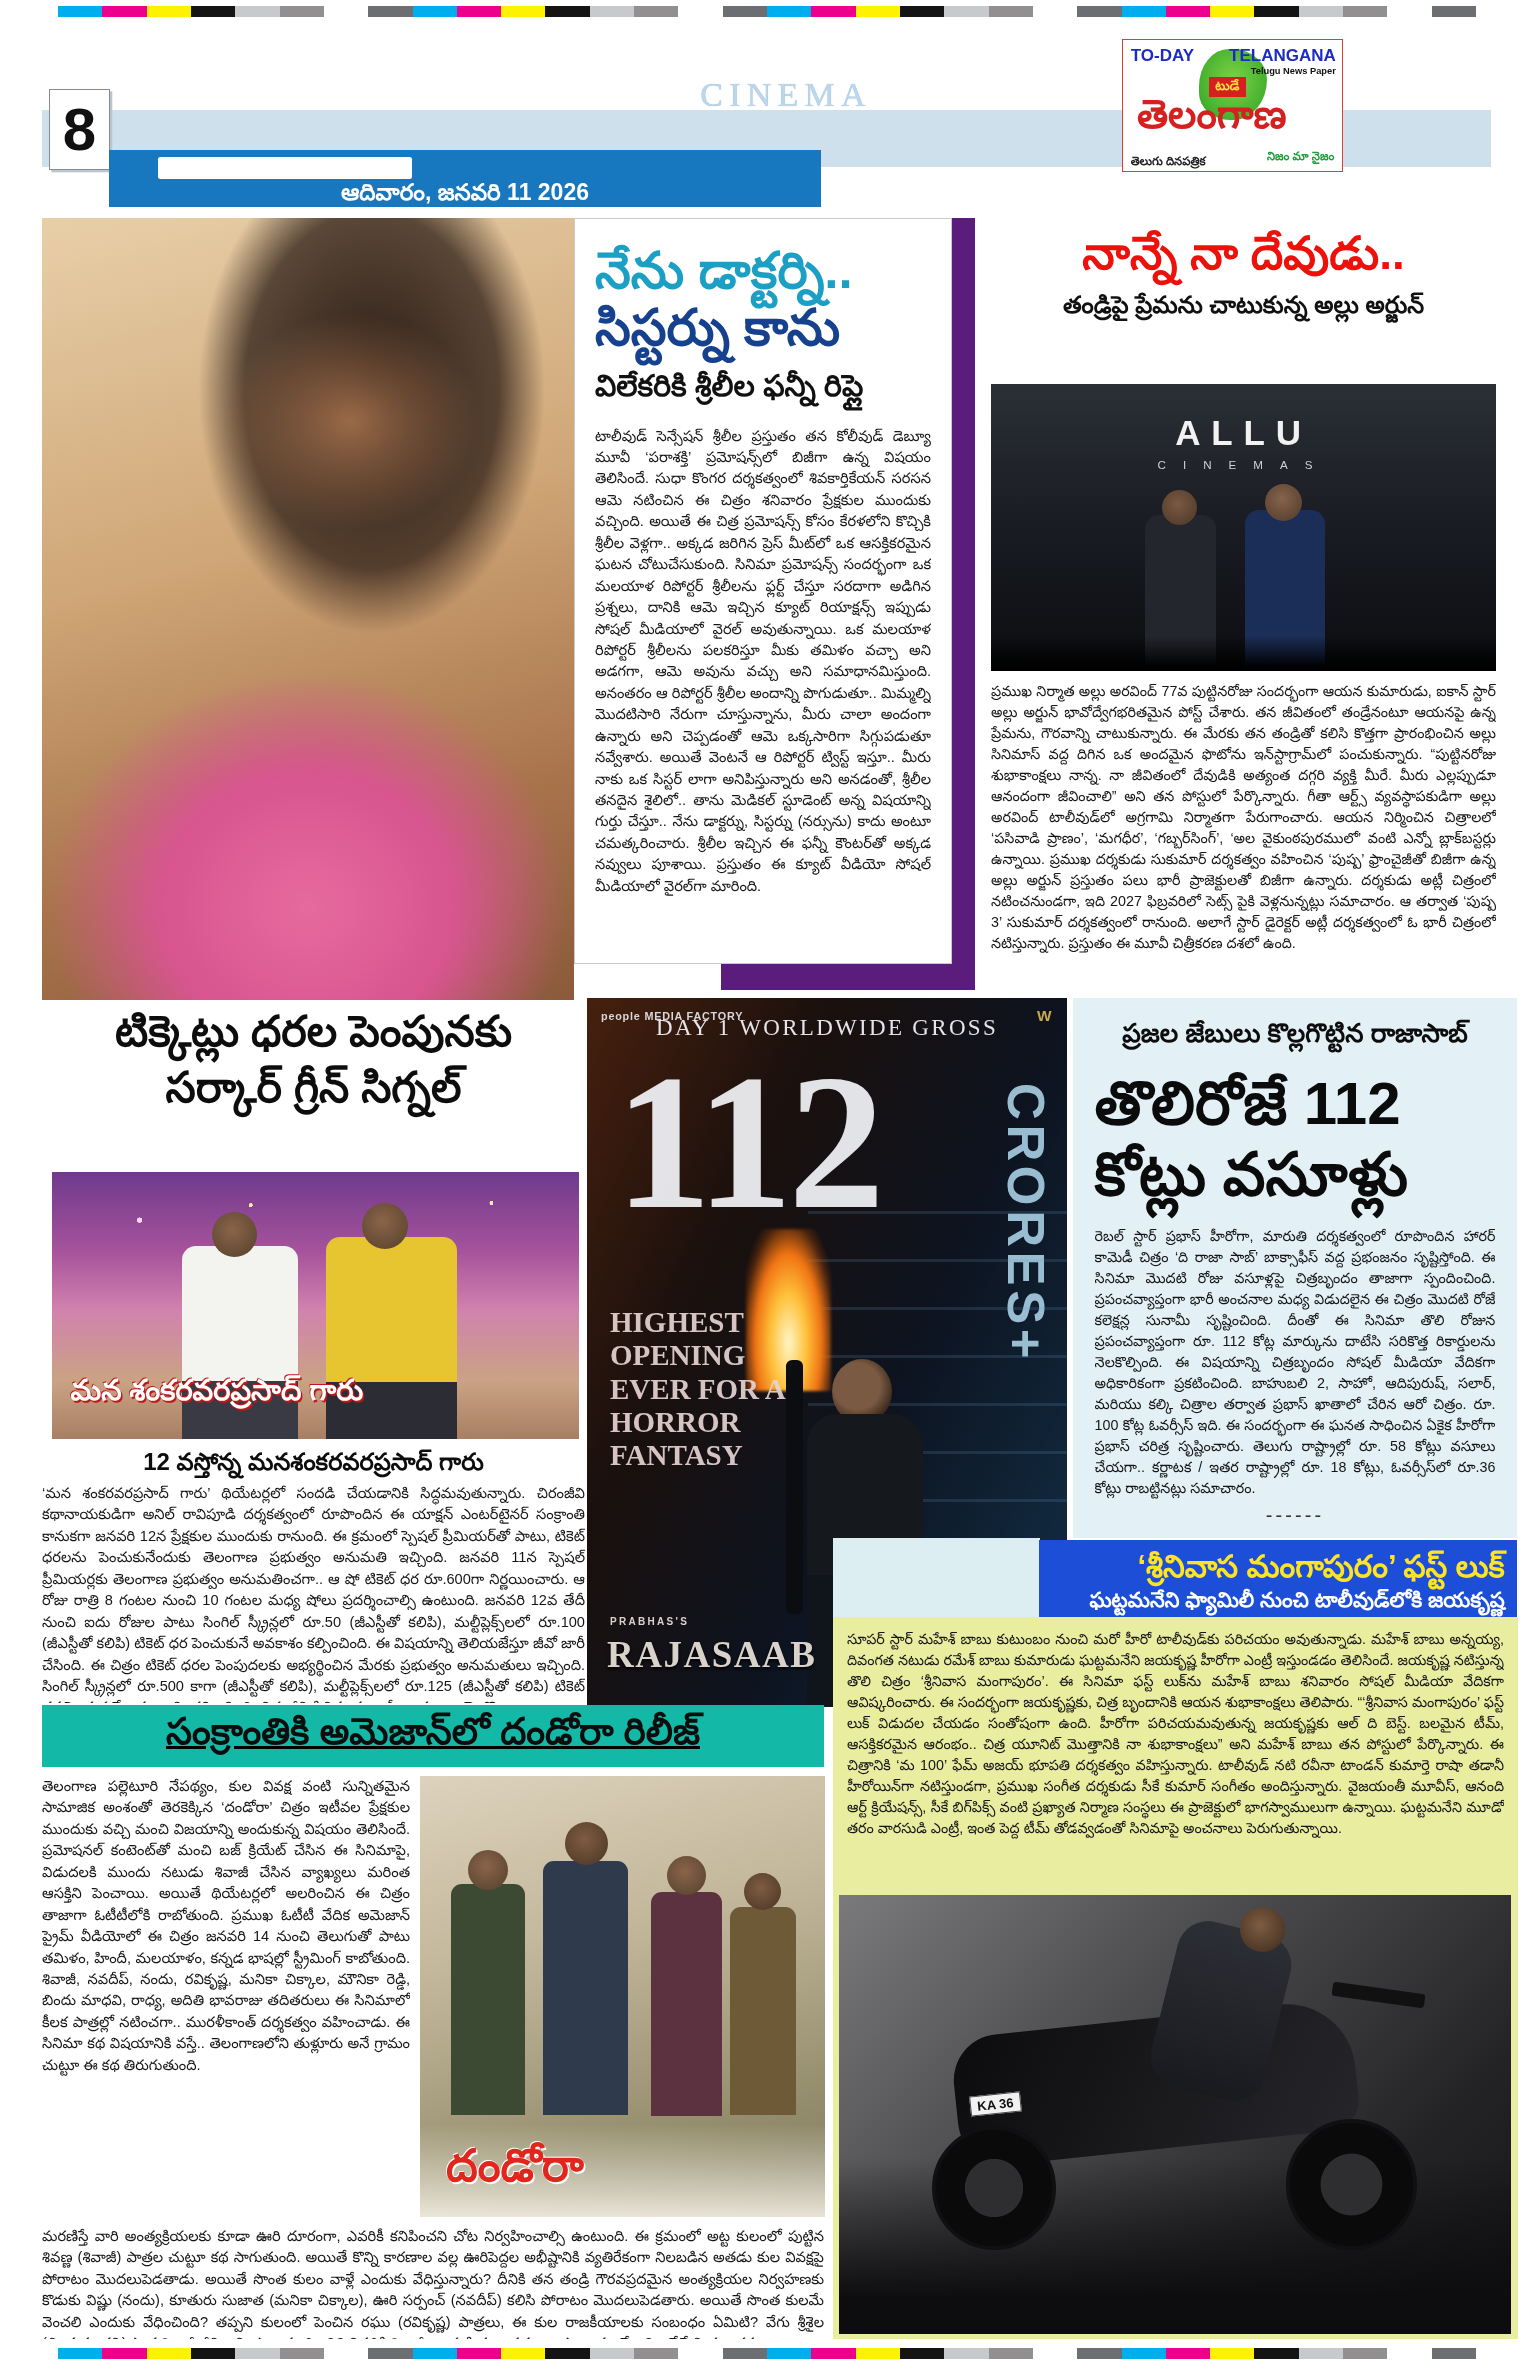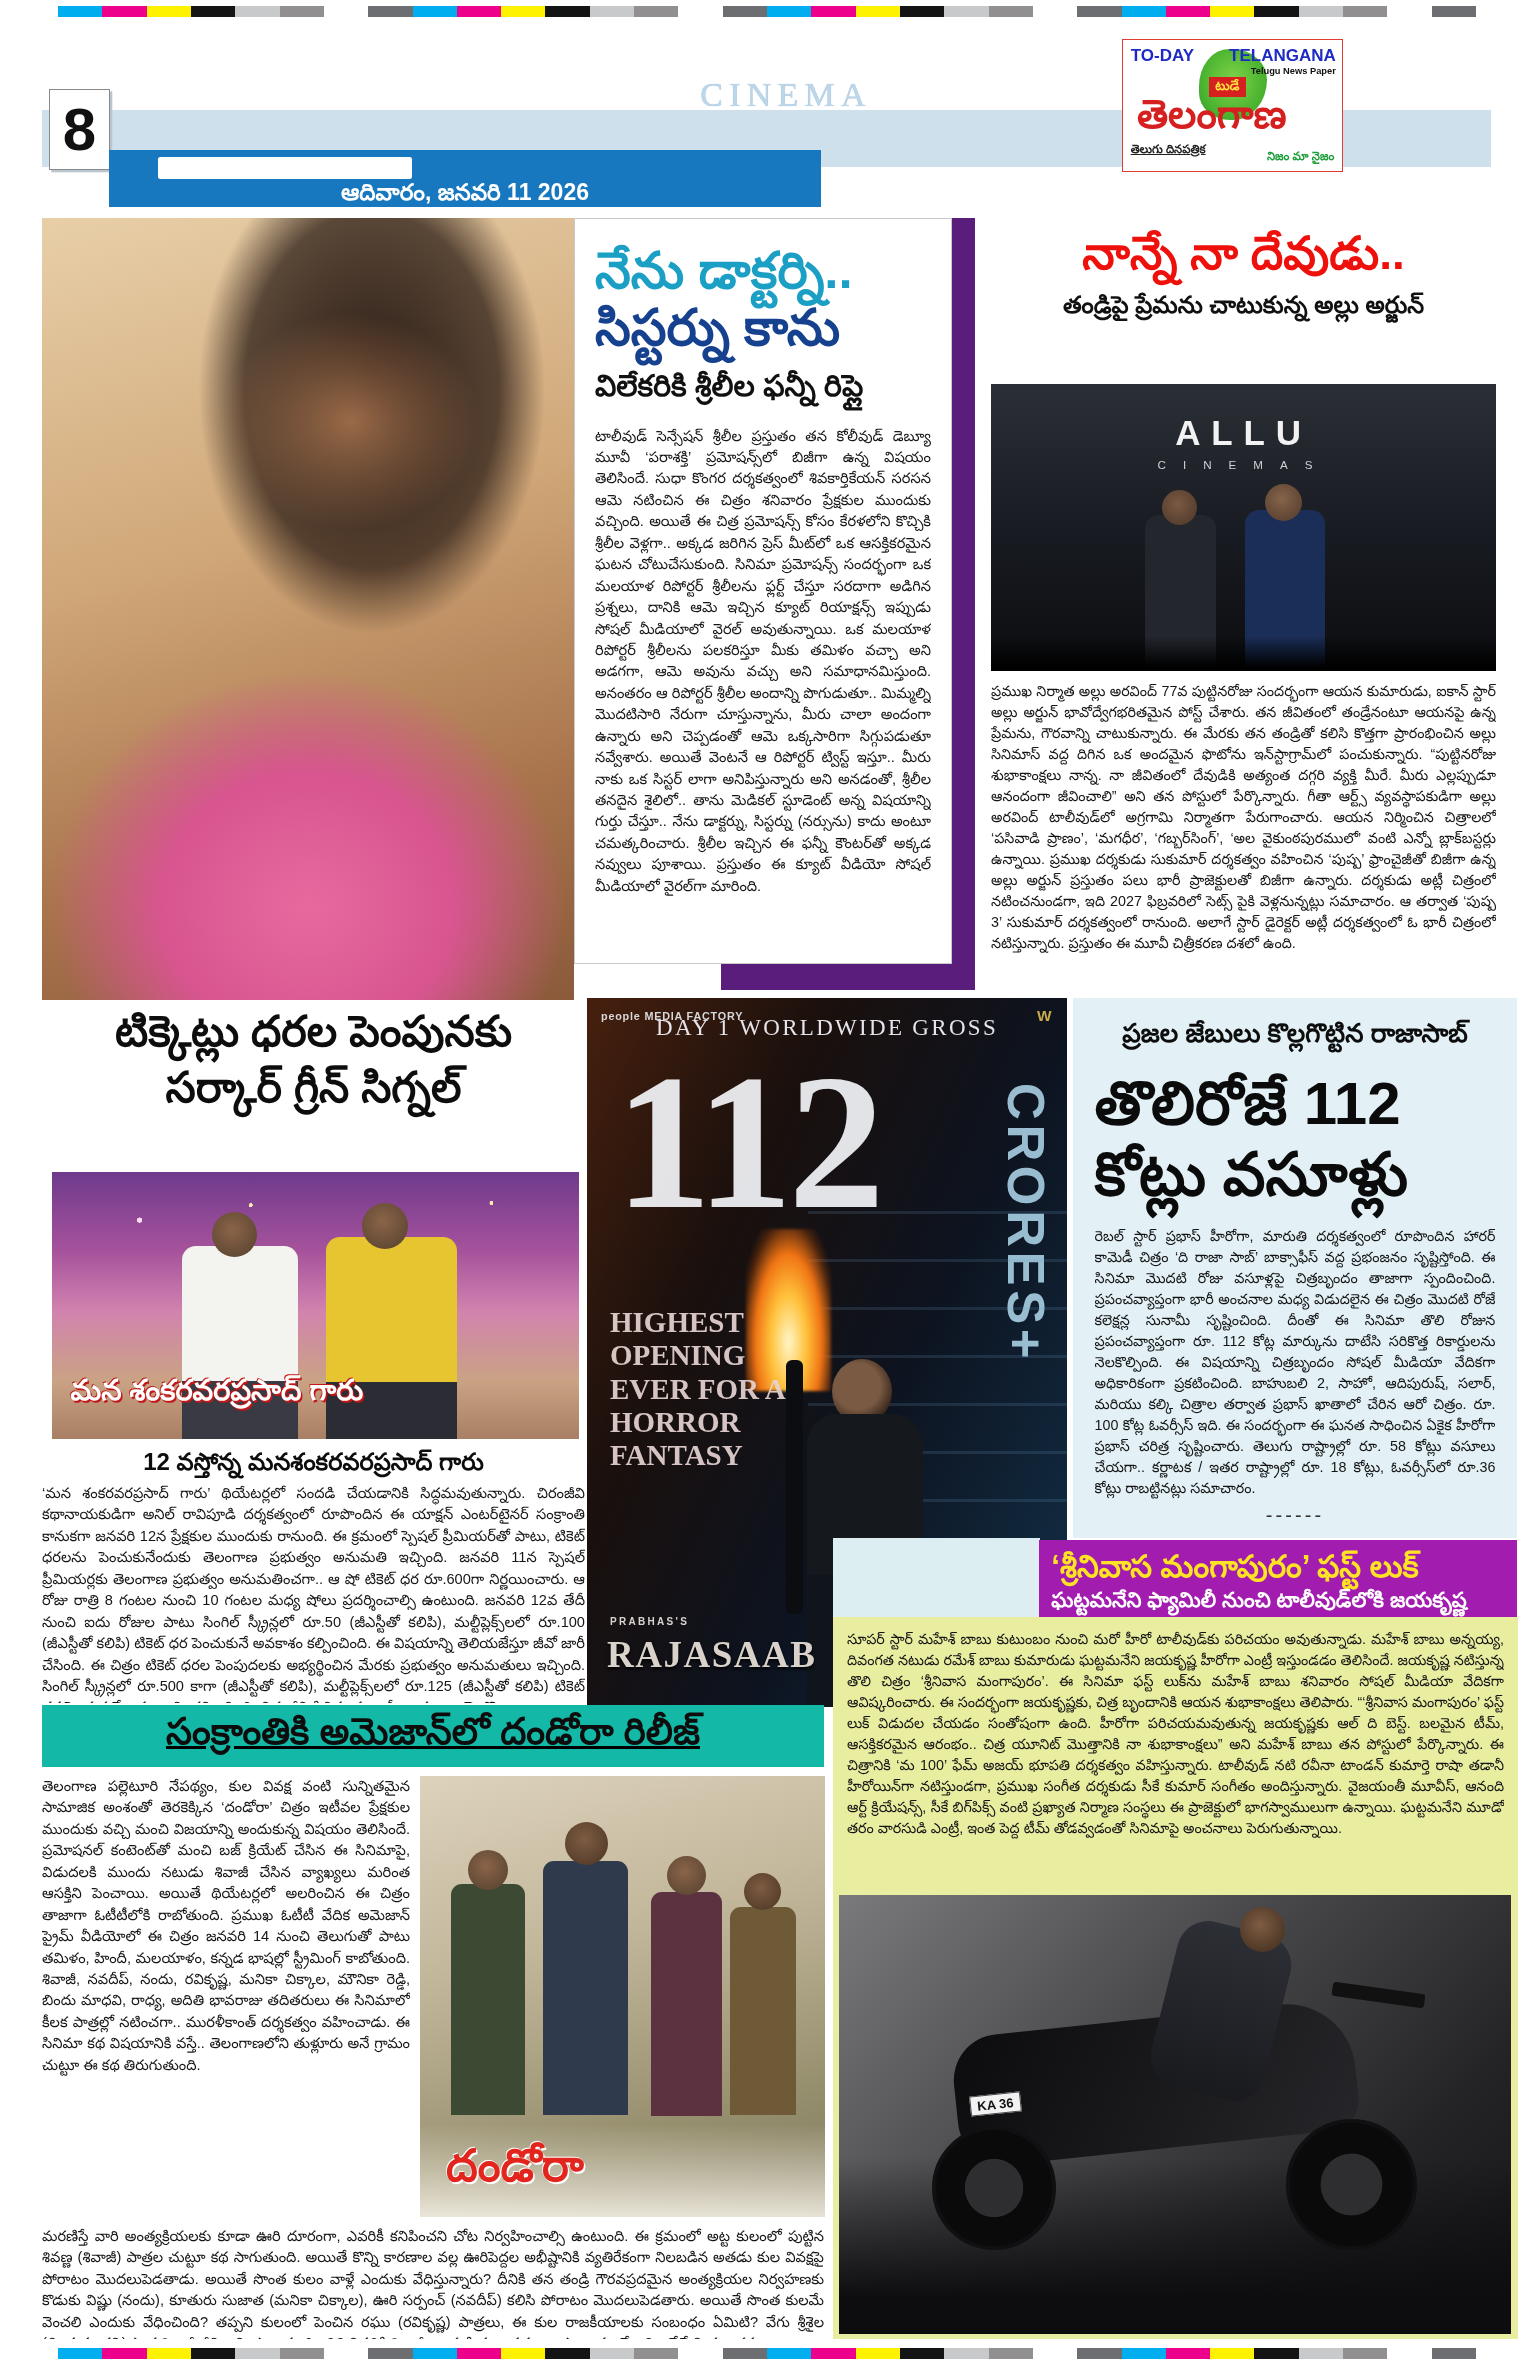--- a/index.html
+++ b/index.html
@@ -60,21 +60,21 @@
   .poster .title{font-family:"Liberation Serif",serif;color:#d8d2cb;font-size:37px;font-weight:bold;letter-spacing:1.5px;text-shadow:0 1.5px 3.1px #000;}
   .poster .king{font-family:"Liberation Serif",serif;color:#ccd6dd;font-size:17px;letter-spacing:1.5px;}
   .flame{background:radial-gradient(ellipse at 50% 70%,#fff6c8 0%,#ffc13a 30%,#f07414 55%,rgba(226,90,0,0.25) 75%,transparent 85%);filter:blur(1.5px);}
   .stairs{background:repeating-linear-gradient(180deg,rgba(110,160,200,0.35) 0 3.1px,transparent 3.1px 48px);opacity:.5;}
   
   .collpanel{background:#e3f1f6;box-sizing:border-box;padding:20px 21.6px;overflow:hidden;}
   .kicker{color:#0d0d0d;font-weight:bold;font-size:26px;text-align:center;}
   .h-huge{color:#0b0b0b;font-weight:bold;font-size:60px;line-height:1.18;}
   .dashes{color:#333;font-size:20px;letter-spacing:3.1px;text-align:center;}
   
-  .bluebox{background:#a21caf;box-sizing:border-box;padding:7.7px 12.3px;text-align:left;overflow:hidden;}
+  .bluebox{background:#1d4ed8;box-sizing:border-box;padding:7.7px 12.3px;text-align:right;overflow:hidden;}
   .bluebox .y{color:#ffe423;font-weight:bold;font-size:31px;line-height:1.2;}
   .bluebox .w{color:#ffffff;font-weight:bold;font-size:21px;margin-top:3.1px;}
   .yellowpanel{background:#e9eda0;}
   .bikephoto{background:linear-gradient(135deg,#7a7a7c 0%,#4a4a4d 38%,#232326 75%,#151517 100%);overflow:hidden;}
   .plate{position:absolute;background:#f2f2f2;color:#111;font-weight:bold;font-size:13px;padding:1.5px 6.2px;border:0.8px solid #444;}
   
   .yband{background:#14b8a6;display:flex;align-items:center;justify-content:center;text-decoration:underline;}
   .yband .t{color:#0d0d0d;font-weight:bold;font-size:37px;white-space:nowrap;}
   .dandphoto{background:linear-gradient(165deg,#ddd2bc 0%,#c0b498 40%,#97906f 75%,#7e775c 100%);overflow:hidden;}
   .dandtitle{position:absolute;left:26px;bottom:14px;color:#e3261d;font-weight:bold;font-size:45px;
@@ -166,21 +166,21 @@
   </div>
   <div class="abs cinema" style="left:632px;top:76px;width:308px;text-align:center;">CINEMA</div>
 
   <div class="abs logobox" style="left:1122px;top:39px;width:219px;height:131px;">
     <div class="abs logo-map" style="left:76px;top:9.3px;width:68px;height:71px;"></div>
     <div class="abs logo-en" style="left:7.7px;top:6.2px;">TO-DAY</div>
     <div class="abs logo-en" style="right:6.2px;top:6.2px;">TELANGANA</div>
     <div class="abs logo-tag" style="right:6.2px;top:26px;">Telugu News Paper</div>
     <div class="abs logo-badge" style="left:86px;top:37px;">టుడే</div>
     <div class="abs logo-script" style="left:14px;top:52px;">తెలంగాణ</div>
-    <div class="abs logo-bl" style="left:7.7px;bottom:12px;text-decoration:underline;">తెలుగు దినపత్రిక</div>
+    <div class="abs logo-bl" style="left:7.7px;bottom:0;">తెలుగు దినపత్రిక</div>
     <div class="abs logo-br" style="right:7.7px;bottom:4.6px;">నిజం మా నైజం</div>
   </div>
 
   <div class="abs" style="left:42px;top:218px;width:532px;height:782px;background:
       radial-gradient(ellipse 185px 154px at 58% 26%,#9a6a48 0%,transparent 70%),
       radial-gradient(ellipse 231px 324px at 62% 22%,#2c1d16 0%,rgba(44,29,22,0.75) 55%,transparent 75%),
       radial-gradient(ellipse 324px 293px at 50% 88%,#e66a9e 0%,#d85590 45%,transparent 80%),
       radial-gradient(ellipse 46px 46px at 36% 82%,#f4d254 0 18%,transparent 20%),
       radial-gradient(ellipse 46px 46px at 62% 92%,#7cc86a 0 15%,transparent 17%),
       linear-gradient(165deg,#e8cfa8 0%,#cfa677 42%,#a9744c 75%,#8a5a3a 100%);"></div>

